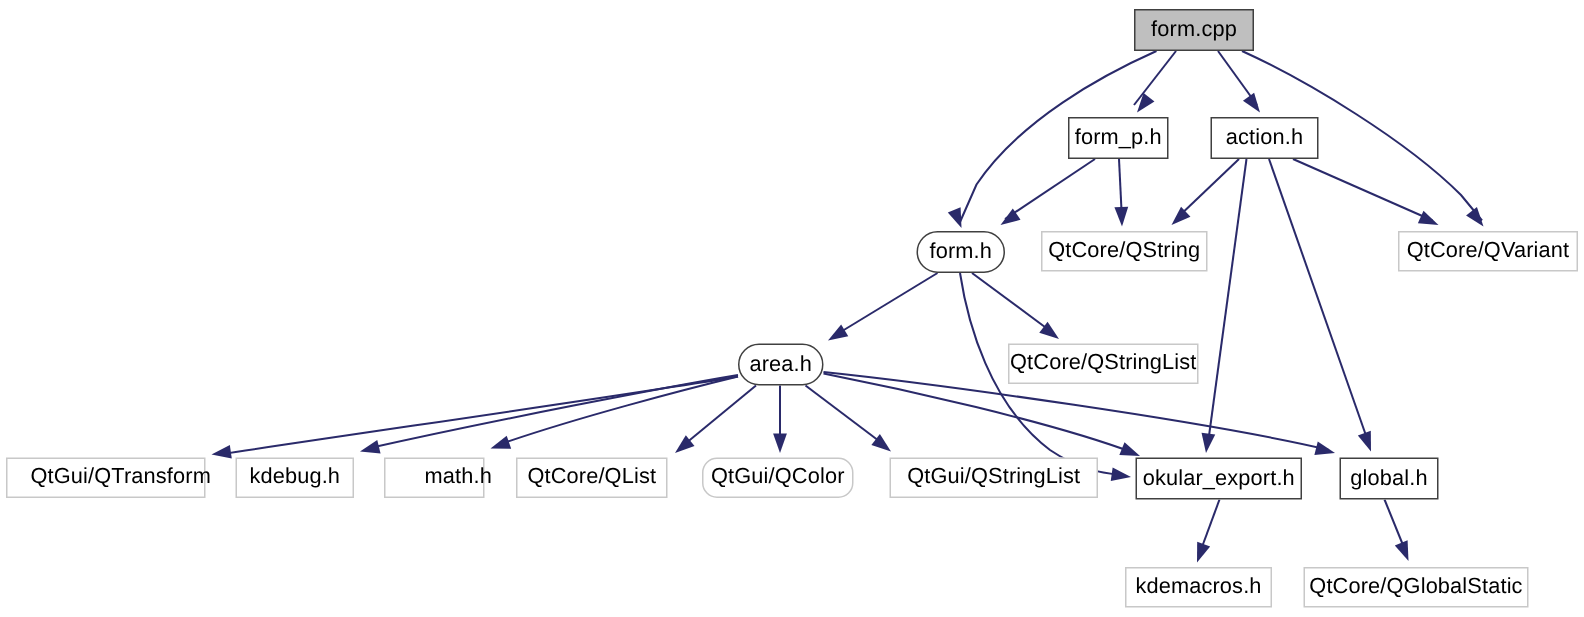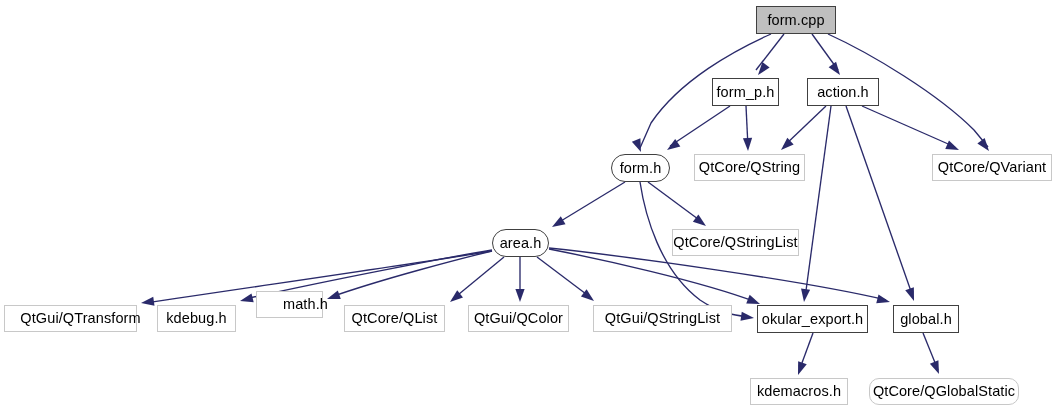--- a/index.html
+++ b/index.html
@@ -132,38 +132,38 @@
       </div>
       <div class="graph-node node-external" style="left: 672px; top: 229px; width: 127px; height: 27px; border-color: rgb(200, 200, 200);">
         <span>QtCore/QStringList</span>
       </div>
       <div class="graph-node node-external" style="left: 4px; top: 305px; width: 133px; height: 27px; border-color: rgb(200, 200, 200); padding-left: 20px;">
         <span>QtGui/QTransform</span>
       </div>
       <div class="graph-node node-external" style="left: 157px; top: 305px; width: 79px; height: 27px; border-color: rgb(200, 200, 200);">
         <span>kdebug.h</span>
       </div>
-      <div class="graph-node node-external" style="left: 256px; top: 291px; width: 67px; height: 27px; border-color: rgb(200, 200, 200); padding-left: 32px;">
+      <div class="graph-node node-external" style="left: 256px; top: 305px; width: 67px; height: 27px; border-color: rgb(200, 200, 200); padding-left: 32px;">
         <span>math.h</span>
       </div>
       <div class="graph-node node-external" style="left: 344px; top: 305px; width: 101px; height: 27px; border-color: rgb(200, 200, 200);">
         <span>QtCore/QList</span>
       </div>
-      <div class="graph-node node-external" style="left: 468px; top: 305px; width: 101px; height: 27px; border-color: rgb(200, 200, 200);">
+      <div class="graph-node node-external" style="left: 468px; top: 305px; width: 101px; height: 27px; border-color: rgb(200, 200, 200); border-radius: 10px;">
         <span>QtGui/QColor</span>
       </div>
       <div class="graph-node node-external" style="left: 593px; top: 305px; width: 139px; height: 27px; border-color: rgb(200, 200, 200);">
         <span>QtGui/QStringList</span>
       </div>
       <div class="graph-node node-internal" style="left: 757px; top: 305px; width: 111px; height: 28px; border-color: rgb(64, 64, 64);">
         <span>okular_export.h</span>
       </div>
       <div class="graph-node node-internal" style="left: 893px; top: 305px; width: 66px; height: 28px; border-color: rgb(64, 64, 64);">
         <span>global.h</span>
       </div>
       <div class="graph-node node-external" style="left: 750px; top: 378px; width: 98px; height: 27px; border-color: rgb(200, 200, 200);">
         <span>kdemacros.h</span>
       </div>
-      <div class="graph-node node-external" style="left: 869px; top: 378px; width: 150px; height: 27px; border-color: rgb(200, 200, 200); border-radius: 10px;">
+      <div class="graph-node node-external" style="left: 869px; top: 378px; width: 150px; height: 27px; border-color: rgb(200, 200, 200);">
         <span>QtCore/QGlobalStatic</span>
       </div>
     </div>
 </div>
 
 </body></html>

